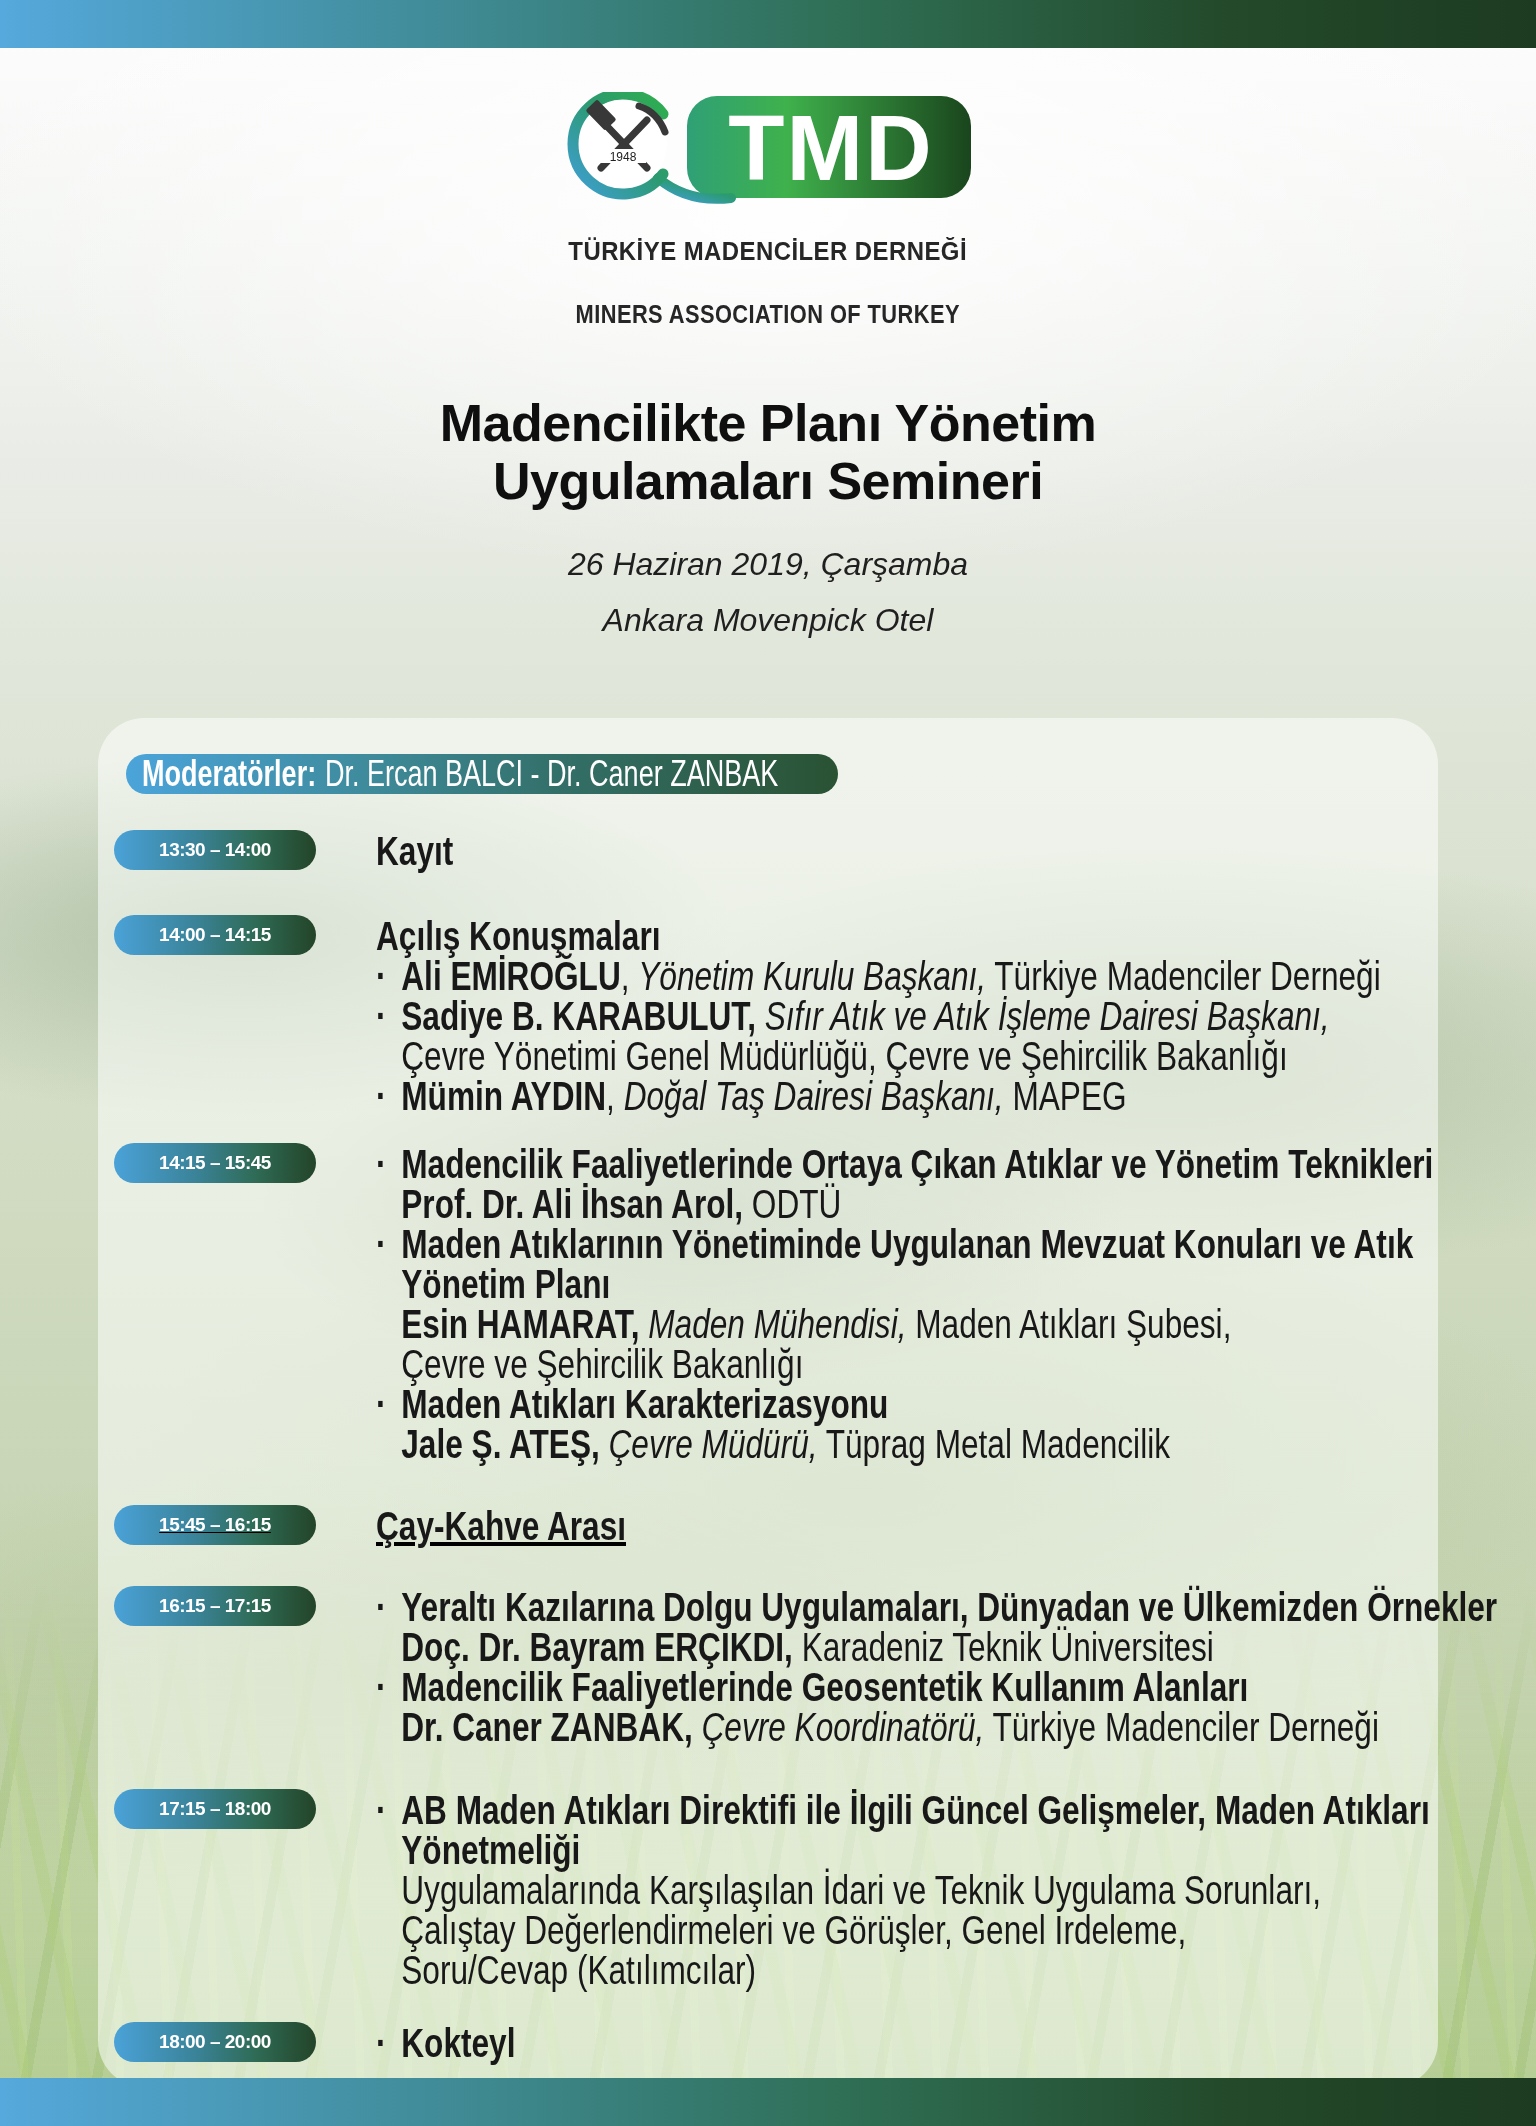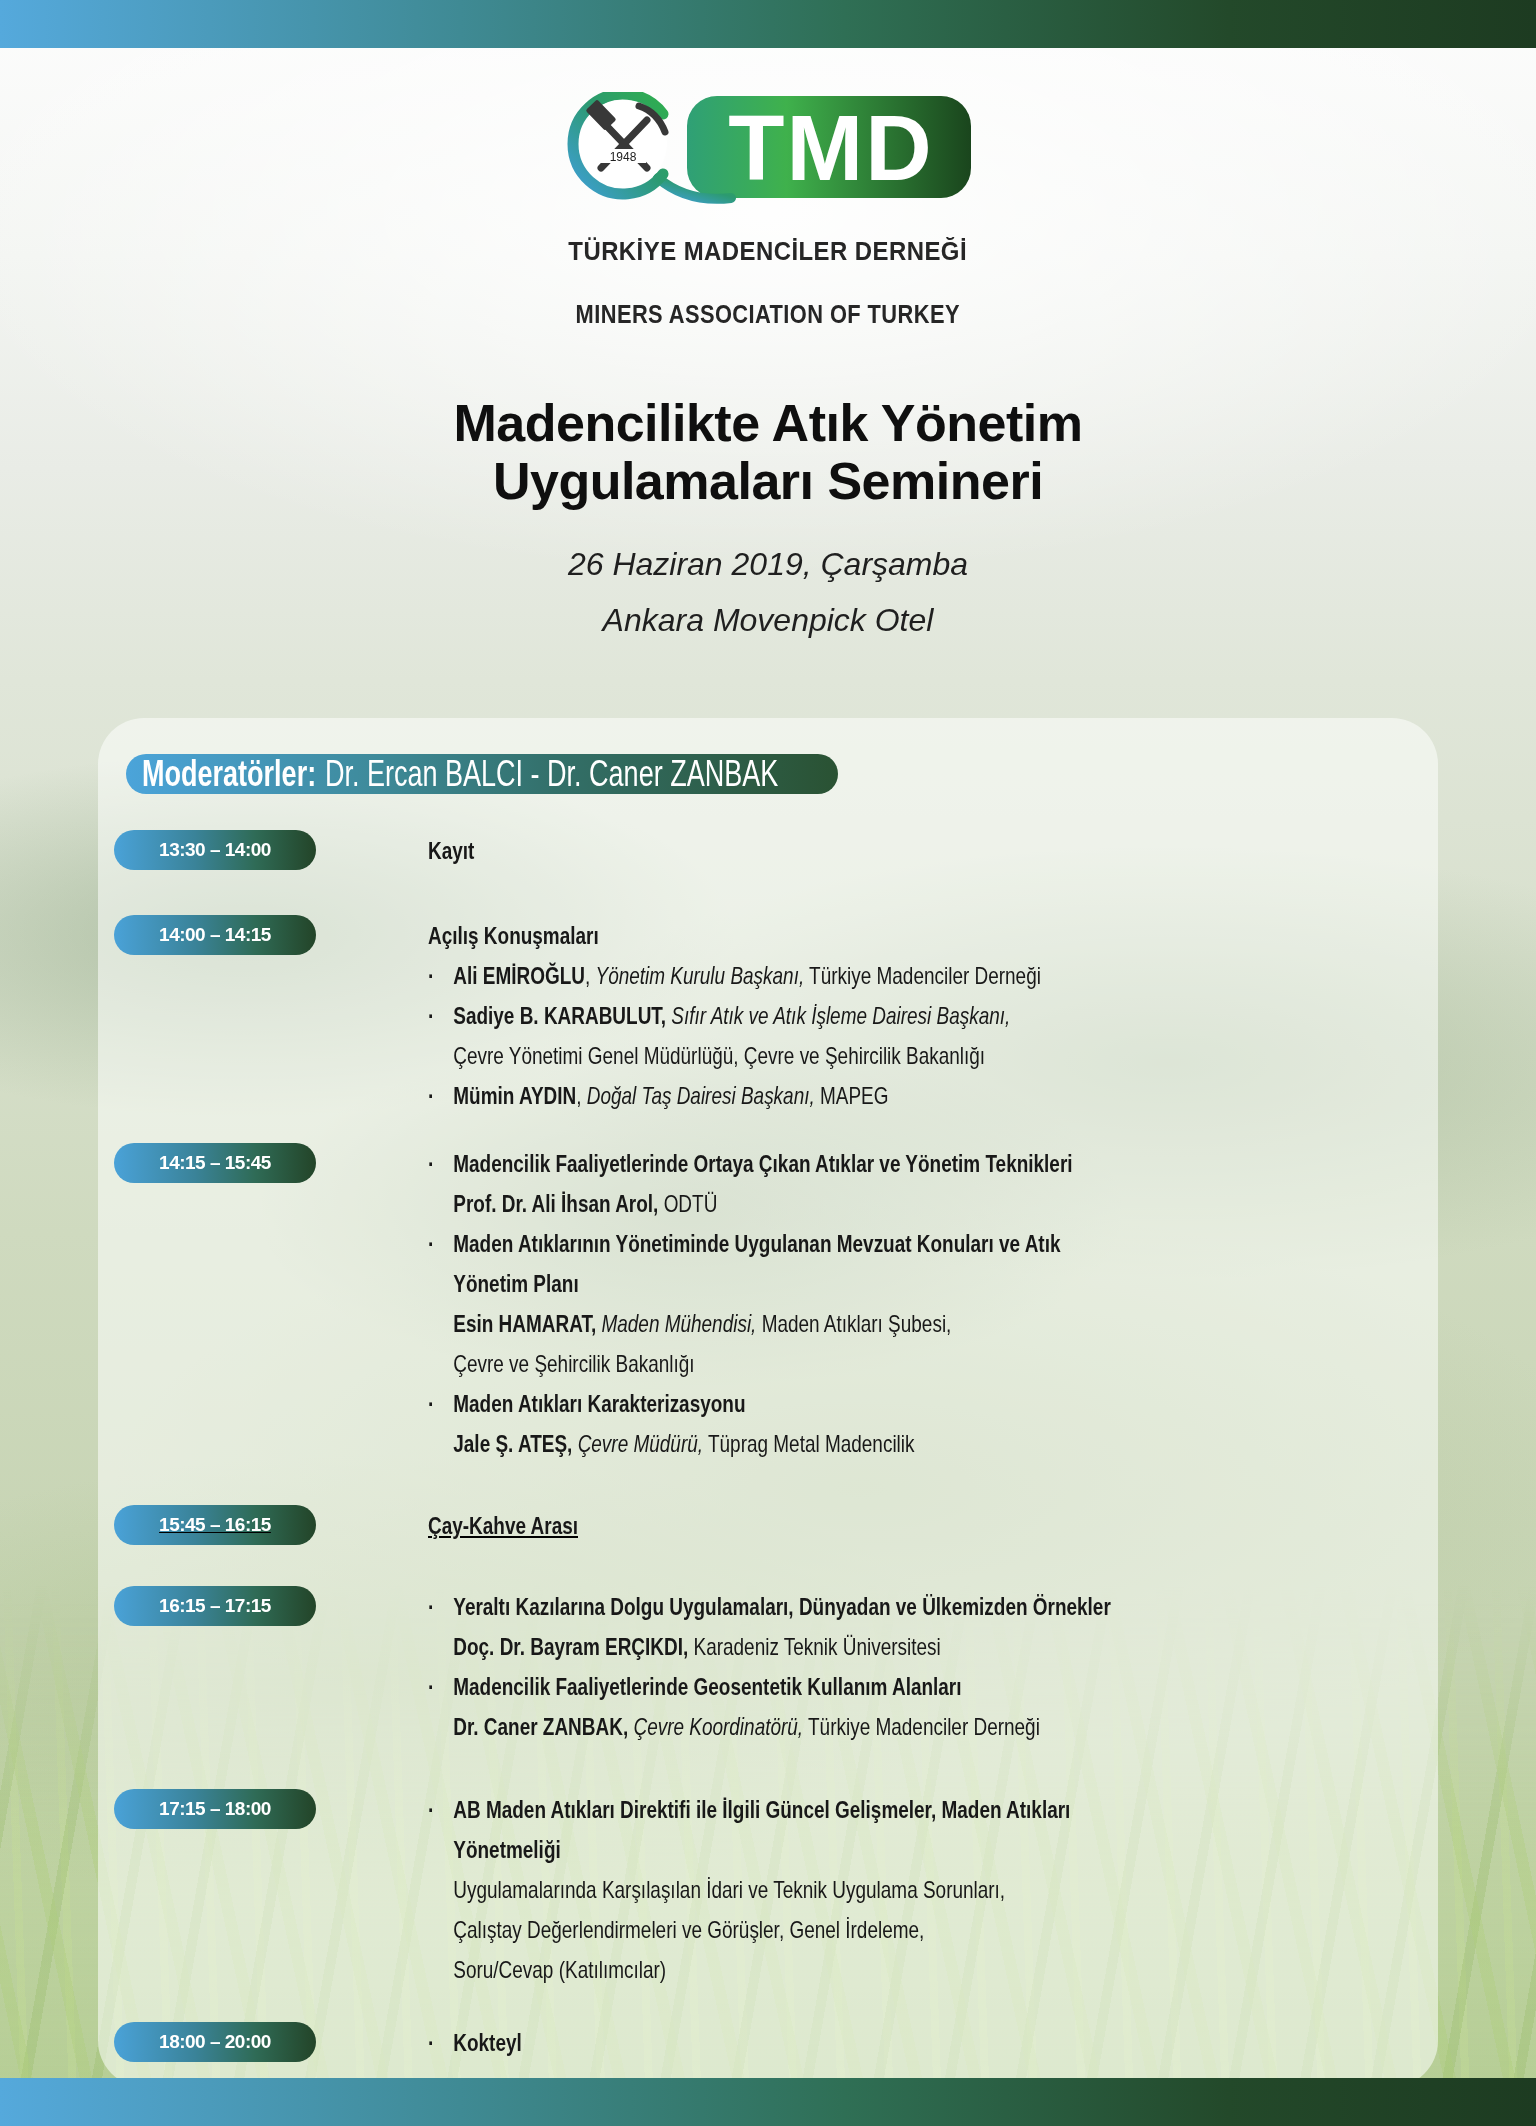--- a/index.html
+++ b/index.html
@@ -48,21 +48,21 @@
     background:linear-gradient(90deg,#4ba4da 0%,#3e8a9a 35%,#33706a 60%,#2a5233 100%);
     color:#ffffff;font-size:37px;line-height:40px;white-space:nowrap;overflow:visible;}
   .pill .squeeze{display:inline-block;transform:scaleX(0.73);transform-origin:0 50%;padding-left:22px;}
   .pill .b{font-weight:700;}
   .pill .n{margin-left:12px;}
 
   .row{display:flex;align-items:flex-start;}
   .badge{box-sizing:border-box;flex:0 0 202px;height:40px;border-radius:20px;
     background:linear-gradient(90deg,#4aa2d8 0%,#3a8399 40%,#2f6b56 70%,#234428 100%);
     color:#ffffff;font-size:19px;font-weight:700;line-height:40px;text-align:center;letter-spacing:-0.5px;}
-  .content{flex:1 1 auto;margin-left:112px;padding-top:1px;font-size:24px;line-height:40px;color:#181818;}
+  .content{flex:1 1 auto;margin-left:60px;padding-top:1px;font-size:40px;line-height:40px;color:#181818;}
   .line{transform:scaleX(0.79);transform-origin:0 50%;white-space:nowrap;}
   .line.ind{padding-left:32px;}
   .dot{display:inline-block;width:32px;margin-left:-32px;font-weight:700;}
   .s-b{font-weight:700;}
   .s-i{font-style:italic;}
   .s-r{font-weight:400;}
   #schedule .row:nth-child(1){margin-top:36px;}
   #schedule .row:nth-child(2){margin-top:44px;}
   #schedule .row:nth-child(3){margin-top:27px;}
   #schedule .row:nth-child(4){margin-top:41px;text-decoration:underline;}
@@ -107,21 +107,21 @@
         <rect x="28" y="15" width="28" height="16" rx="2" fill="#383838" transform="rotate(46 42 23)"></rect>
         <rect x="41" y="57" width="46" height="14" fill="#ffffff"></rect>
         <text x="64" y="69" text-anchor="middle" font-size="12" fill="#222222">1948</text>
         <text x="272" y="88" text-anchor="middle" font-size="92" font-weight="800" letter-spacing="2" fill="#ffffff">TMD</text>
       </svg>
       <div class="logo-sub"><span class="sq1">TÜRKİYE MADENCİLER DERNEĞİ</span></div>
       <div class="logo-sub"><span class="sq2">MINERS ASSOCIATION OF TURKEY</span></div>
     </header>
 
     <h1 class="title">
-      <span>Madencilikte Atık Yönetim</span><br>
+      <span>Madencilikte Planı Yönetim</span><br>
       <span>Uygulamaları Semineri</span>
     </h1>
 
     <div class="dateblock">
       <div>26 Haziran 2019, Çarşamba</div>
       <div>Ankara Movenpick Otel</div>
     </div>
 
     <section class="panel">
       <div class="pill">

